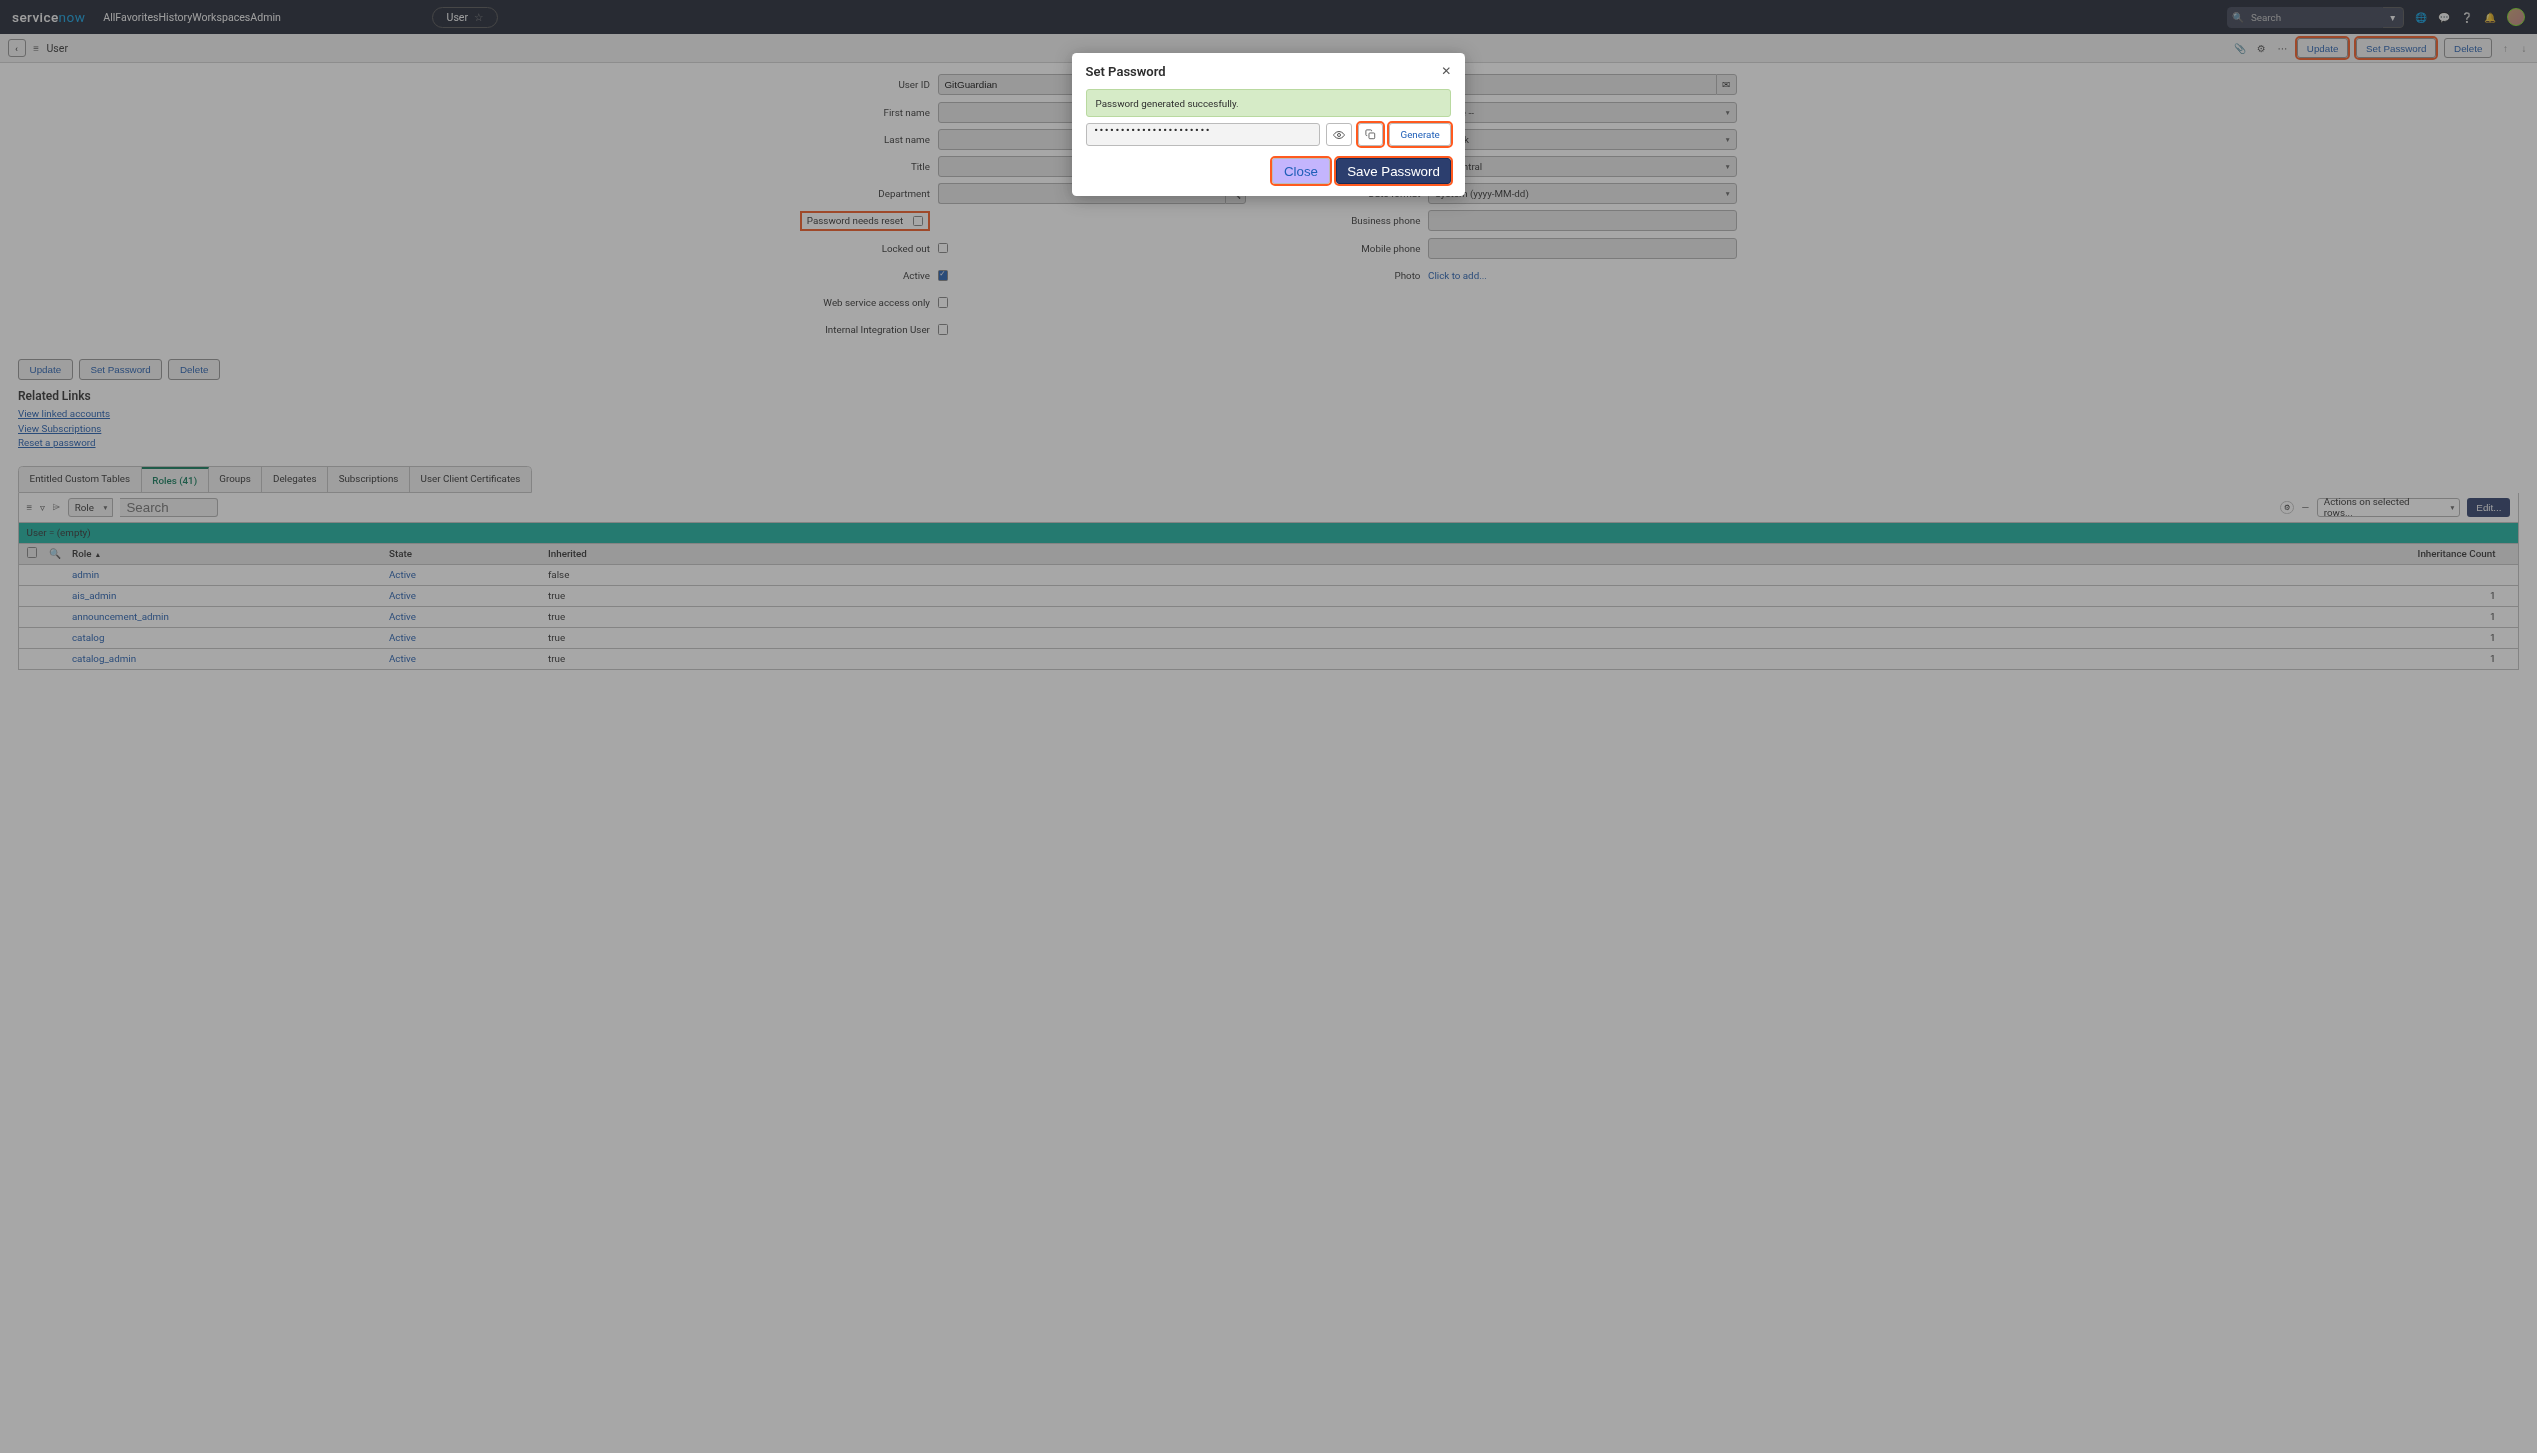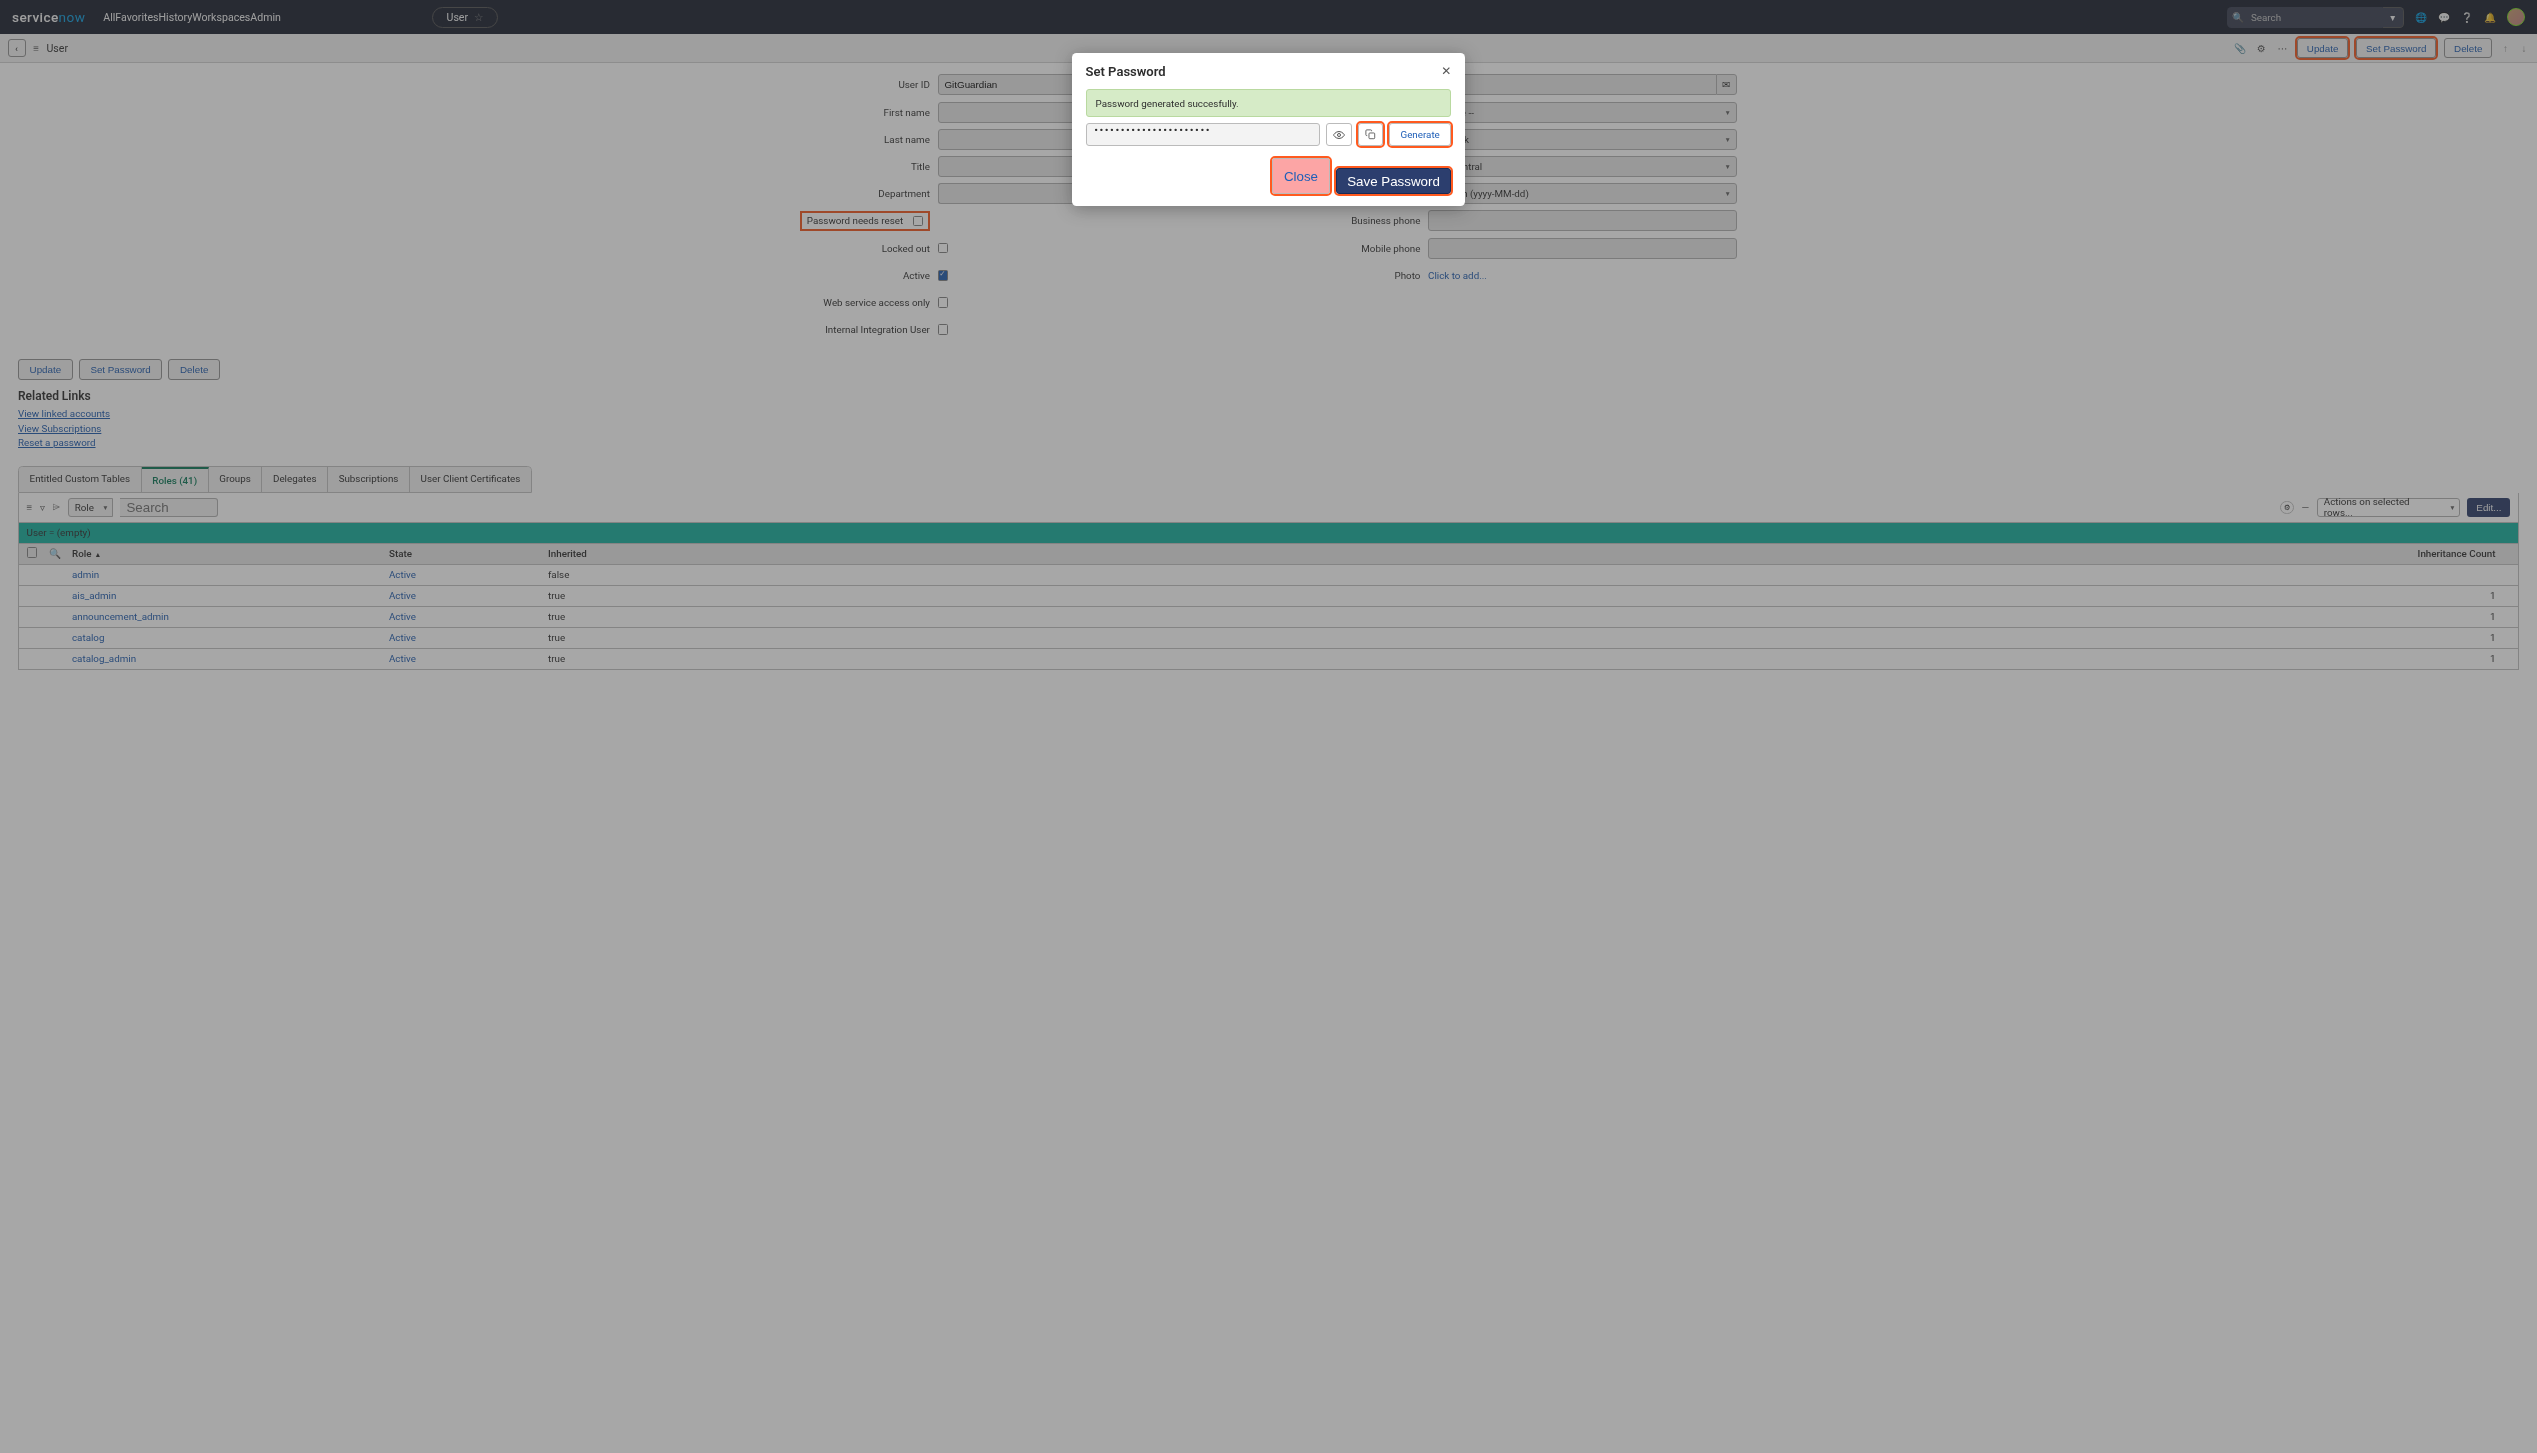--- a/index.html
+++ b/index.html
@@ -86,22 +86,22 @@
 .modal-head h2 { font-size: 13px; font-weight: 600; }
 .close-x { cursor: pointer; font-size: 12px; color: #555; }
 .modal-body { padding: 3px 13.6px 12px; }
 .success-banner { background: #d6ebc7; border: 0.8px solid #b9d9a0; border-radius: 3px; padding: 7.6px 9px; font-size: 9.8px; margin-bottom: 6px; }
 .pw-row { display: flex; gap: 6px; align-items: center; }
 .pw-input { flex: 1; height: 22.7px; border: 0.8px solid #bbb; border-radius: 3px; background: #f3f3f3; padding: 0 7.6px; font-size: 11.3px; letter-spacing: 1.5px; }
 .eye-btn, .copy-btn, .gen-btn { height: 22.7px; border: 0.8px solid #bbb; border-radius: 3px; background: #fff; display: flex; align-items: center; justify-content: center; padding: 0 6px; cursor: pointer; font-size: 9.8px; color: #1f5fb8; }
 .copy-btn { outline: 2.3px solid #ff5a1f; outline-offset: -0.8px; }
 .gen-btn { outline: 2.3px solid #ff5a1f; outline-offset: -0.8px; padding: 0 10.6px; }
 .modal-foot { display: flex; justify-content: flex-end; gap: 6px; padding: 0 13.6px 12px; }
-.close-btn { border: 0.8px solid #bbb; background: #fca5a5; color: #1f5fb8; border-radius: 3px; padding: 4.5px 10.6px; cursor: pointer; outline: 2.3px solid #ff5a1f; outline-offset: -0.8px; }
-.save-btn { background: #2c3e6e; color: #fff; border: 1.5px solid #1a2a55; border-radius: 3px; padding: 4.5px 10.6px; cursor: pointer; outline: 2.3px solid #ff5a1f; outline-offset: -0.8px; margin-top: 10px; }
+.close-btn { border: 0.8px solid #bbb; background: #c4b5fd; color: #1f5fb8; border-radius: 3px; padding: 4.5px 10.6px; cursor: pointer; outline: 2.3px solid #ff5a1f; outline-offset: -0.8px; }
+.save-btn { background: #2c3e6e; color: #fff; border: 1.5px solid #1a2a55; border-radius: 3px; padding: 4.5px 10.6px; cursor: pointer; outline: 2.3px solid #ff5a1f; outline-offset: -0.8px; }
 
 .dimmed { filter: brightness(0.94); }
 svg { display: block; }
 </style>
 </head>
 <body>
 
 <div class="dimmed">
 <div class="topnav">
   <div class="logo"><span>service</span><span class="now">now</span></div>

